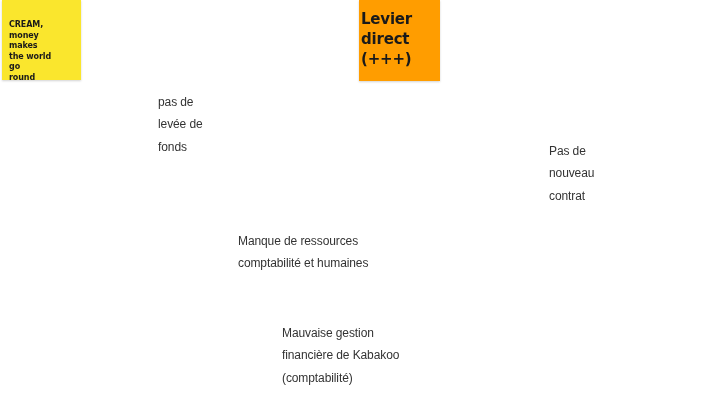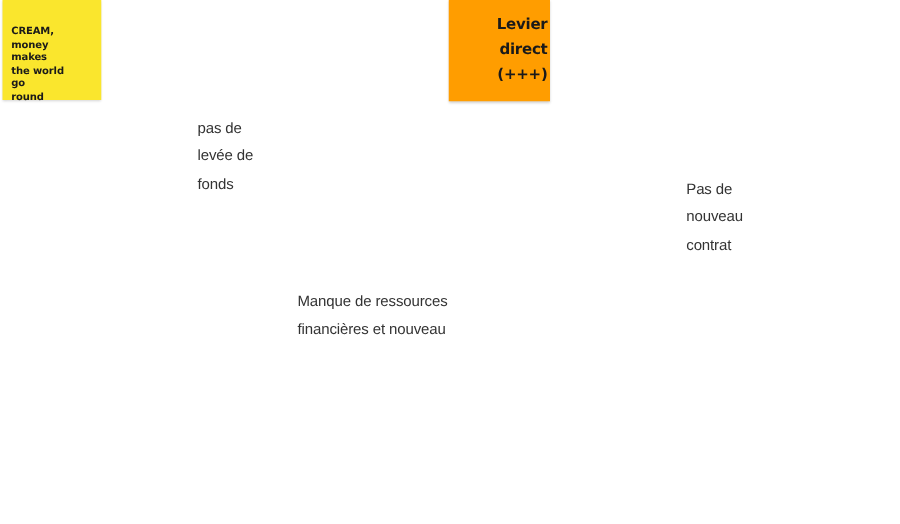--- a/index.html
+++ b/index.html
@@ -35,23 +35,23 @@
       line-height: 10.5px;
       letter-spacing: -0.1px;
     }
     .sticky-orange {
       left: 359px;
       top: 0px;
       width: 81px;
       height: 81px;
       background: #ff9d00;
       padding: 9px 2px 0 2px;
-      font-size: 12px;
+      font-size: 15px;
       line-height: 20px;
-      text-align: right;
+      text-align: left;
       letter-spacing: -0.2px;
     }
     .sticky-text {
       white-space: pre-line;
     }
     .label {
       position: absolute;
       font-family: "Liberation Sans", sans-serif;
       color: #333333;
       font-size: 12px;
@@ -84,16 +84,19 @@
 
   <div class="label label-fundraising">pas de
 levée de
 fonds</div>
 
   <div class="label label-contract">Pas de
 nouveau
 contrat</div>
 
   <div class="label label-resources">Manque de ressources
-financières et nouveau</div>
+comptabilité et humaines</div>
 
+  <div class="label label-management">Mauvaise gestion
+financière de Kabakoo
+(comptabilité)</div>
 
 </div>
 
 </body></html>

